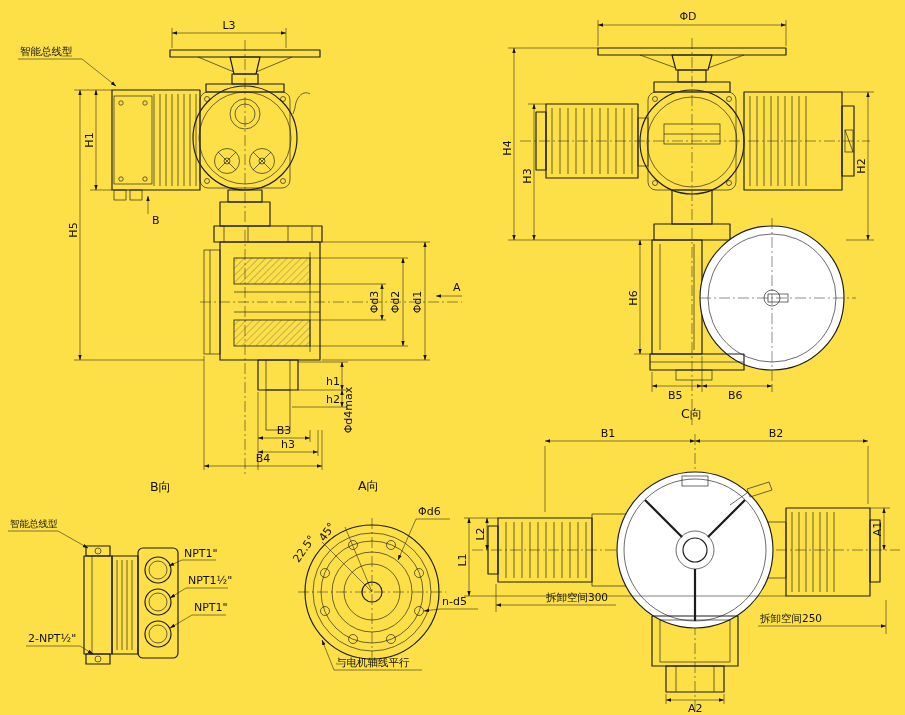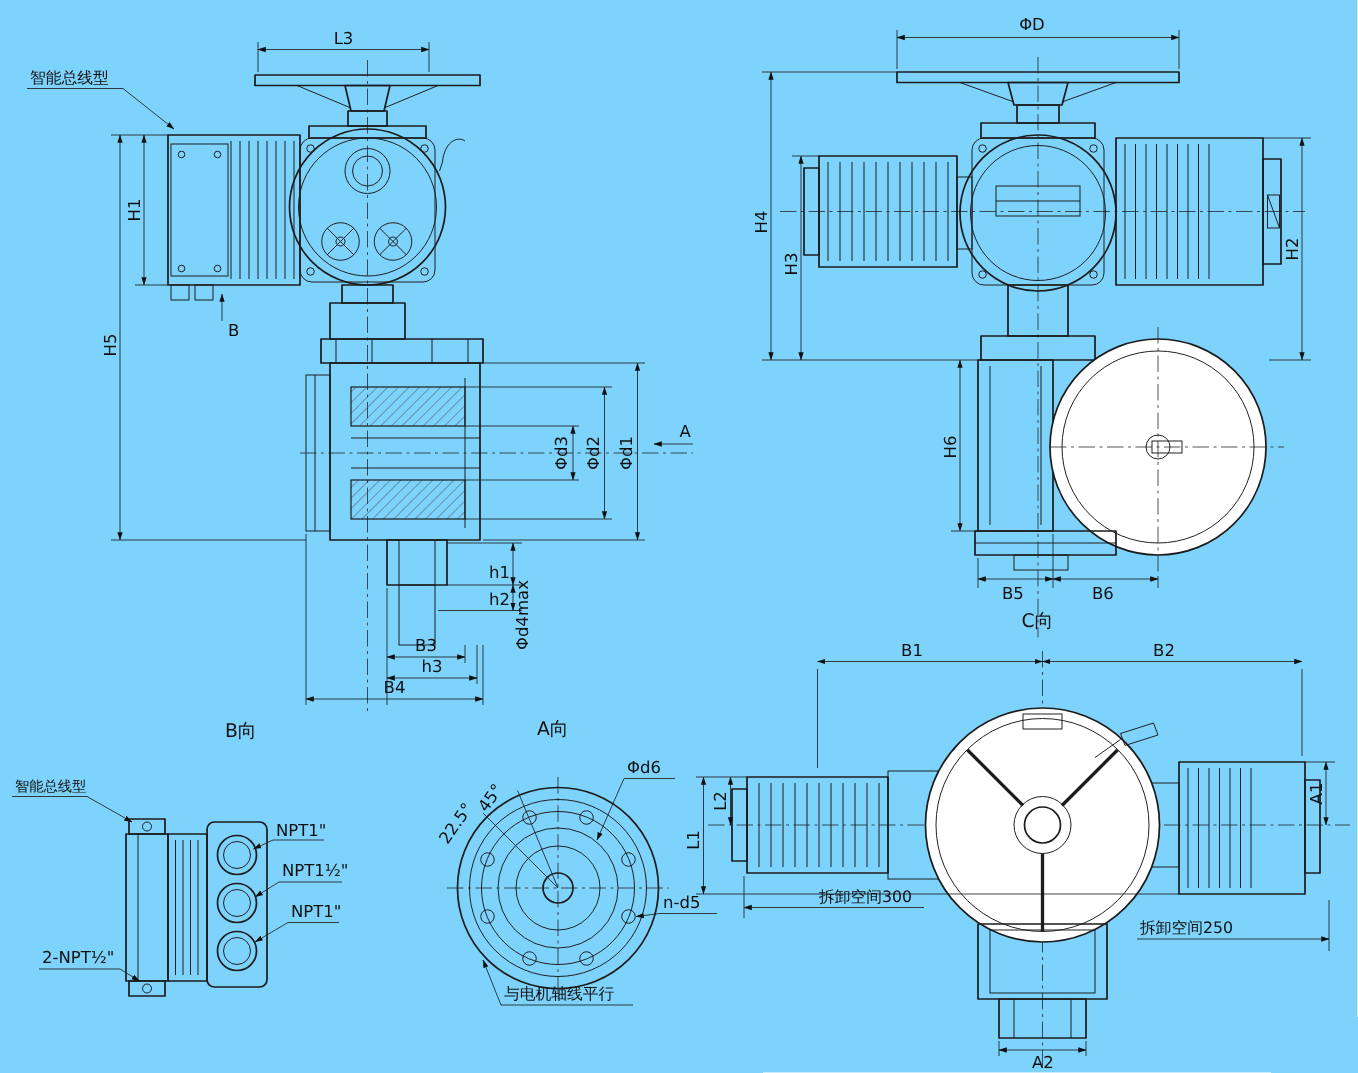--- a/index.html
+++ b/index.html
@@ -1,16 +1,16 @@
 <!DOCTYPE html>
 <html><head>
 <meta charset="utf-8">
 <style>
   html,body{margin:0;padding:0;background:#ffffff;}
-  .stage{width:905px;height:715px;position:relative;background:#7dd3fc;overflow:hidden;}
+  .stage{width:905px;height:715px;position:relative;background:#fde047;overflow:hidden;}
   svg{display:block;}
   .o{fill:none;stroke:#1c1c1c;stroke-width:1.15;stroke-linejoin:round;}
   .t{fill:none;stroke:#1c1c1c;stroke-width:0.65;}
   .d{fill:none;stroke:#1c1c1c;stroke-width:0.55;}
   .cl{fill:none;stroke:#1c1c1c;stroke-width:0.5;stroke-dasharray:11 3 2 3;}
   .ht{fill:url(#hp);stroke:#1c1c1c;stroke-width:0.8;}
   .sp{fill:none;stroke:#1c1c1c;stroke-width:2.2;}
   .wh{fill:#ffffff;stroke:#1c1c1c;stroke-width:1.15;}
   text{font-family:"DejaVu Sans","Liberation Sans",sans-serif;font-size:11px;fill:#111;}
   .vl{font-size:12.5px;}

